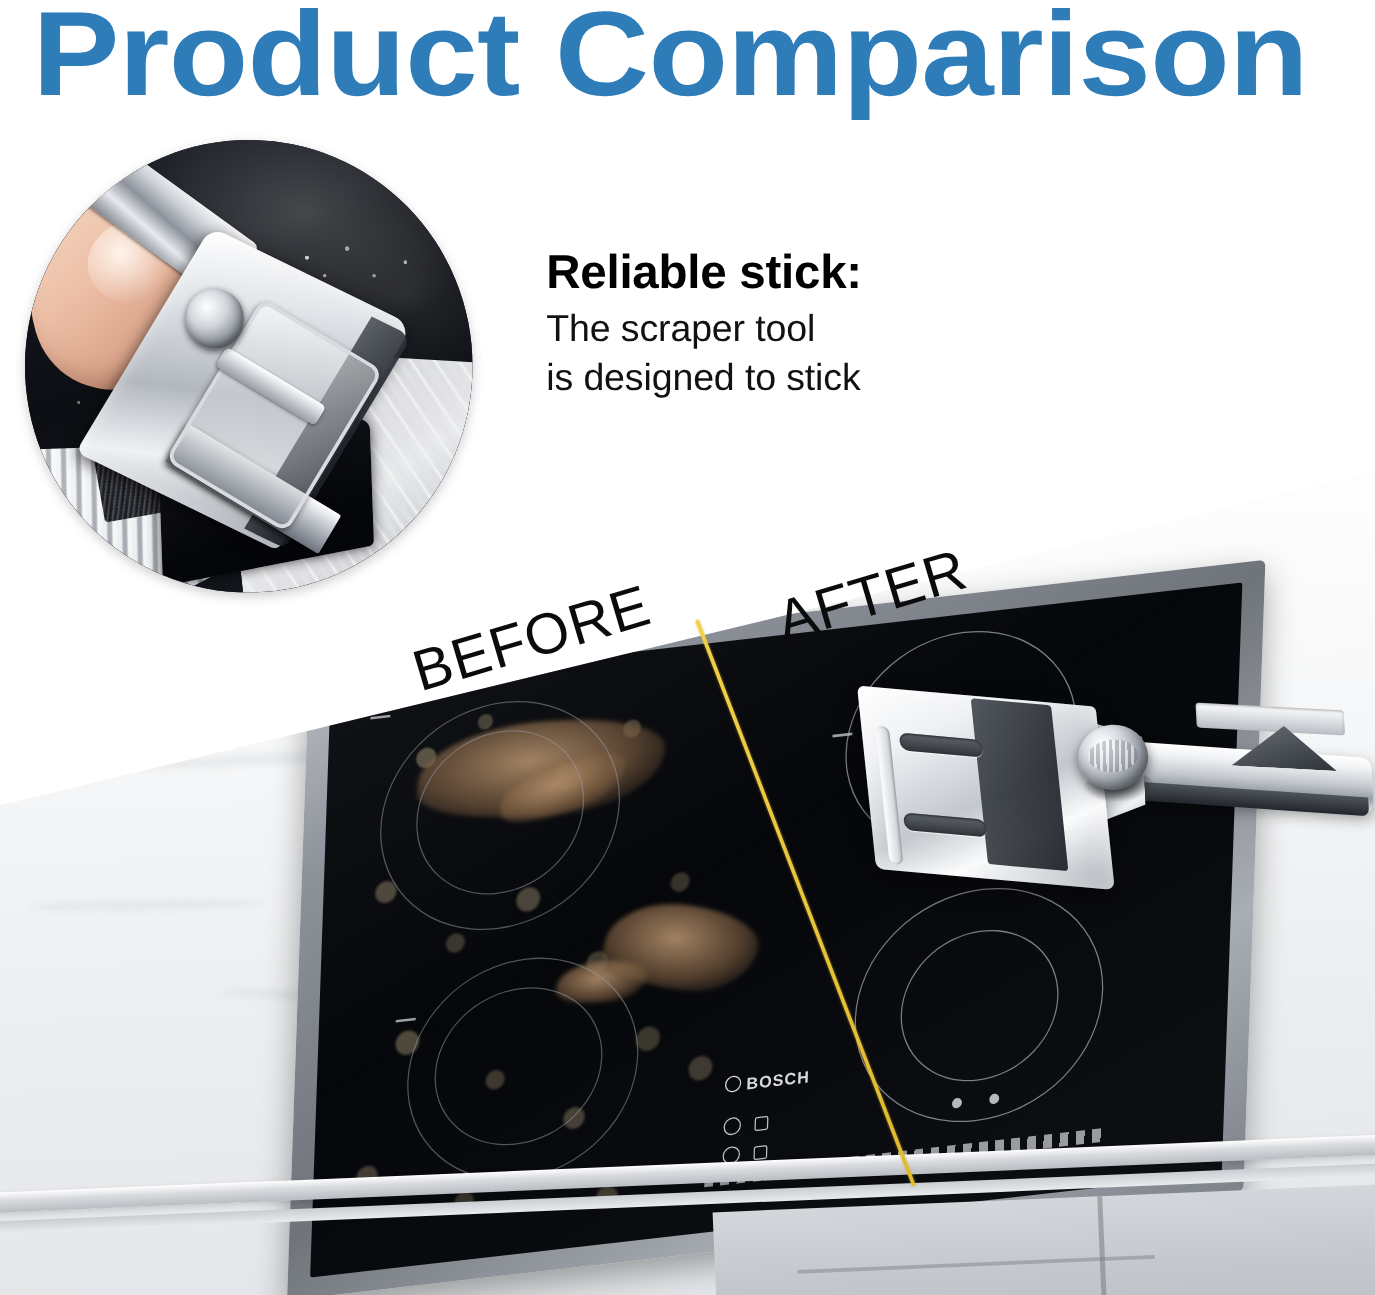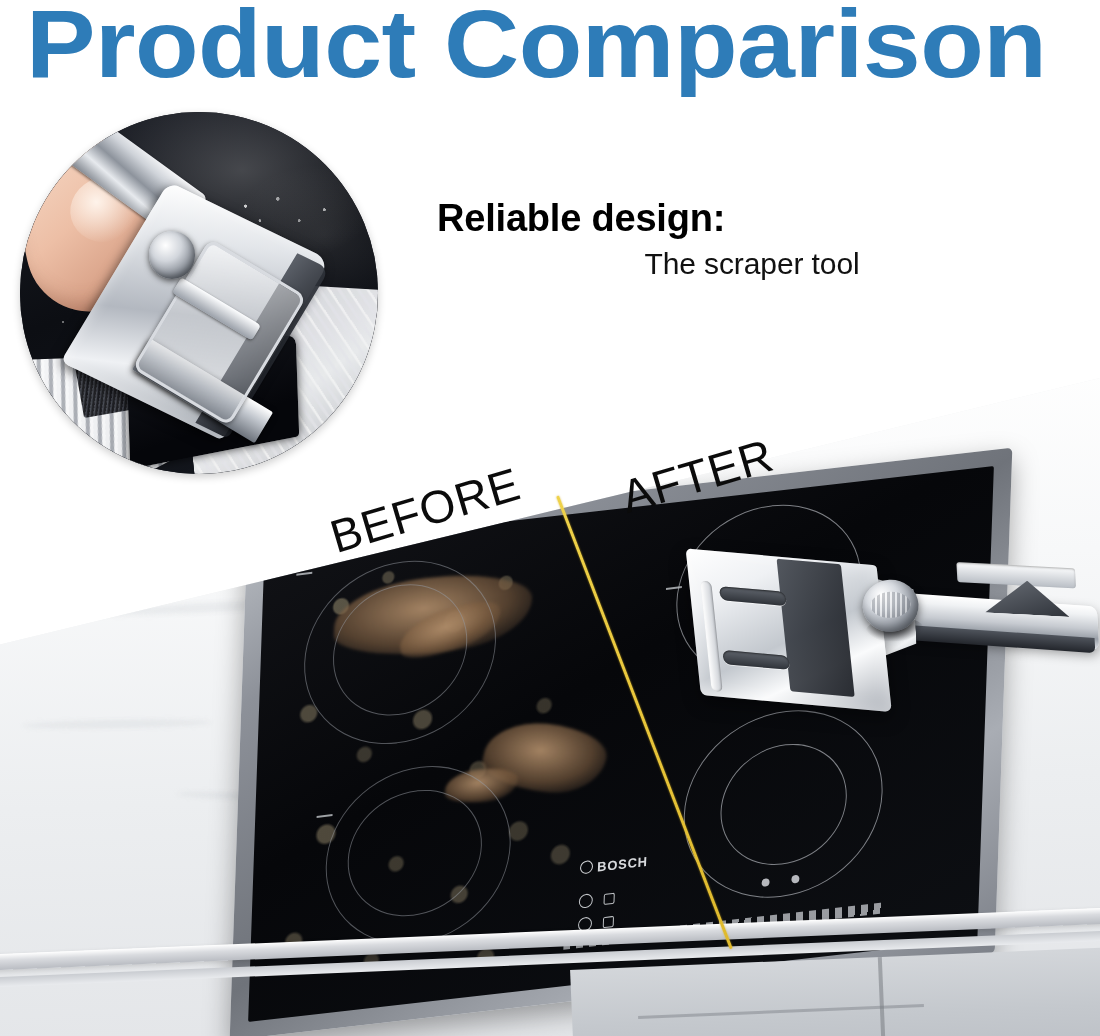--- a/index.html
+++ b/index.html
@@ -196,21 +196,20 @@
     line-height: 1.16;
     letter-spacing: -0.2px;
     margin-bottom: 4px;
   }
   .copy-line {
     font-size: 30px;
     font-weight: 400;
     color: #111111;
     line-height: 1.30;
     letter-spacing: -0.1px;
-    text-align: center;
   }
 
   
   #photo {
     position: absolute;
     left: 0;
     top: 378px;
     width: 1100px;
     height: 658px;
     overflow: hidden;
@@ -530,22 +529,23 @@
     <div class="ci-layer ci-thumbnail-hl"></div>
     <div class="ci-layer ci-tool-shaft"></div>
     <div class="ci-layer ci-tool-head"></div>
     <div class="ci-layer ci-blade"></div>
     <div class="ci-layer ci-clamp"></div>
     <div class="ci-layer ci-clamp-bar"></div>
     <div class="ci-layer ci-knob"></div>
   </div>
 
   <div id="copy-block">
-    <div id="copy-heading">Reliable design:</div>
+    <div id="copy-heading">Reliable stick:</div>
     <div class="copy-line">The scraper tool</div>
+    <div class="copy-line">is designed to stick</div>
   </div>
 
   <div id="photo">
 
     <div class="pl ph-counter"></div>
 
     <div class="pl ph-vein" style="left:8%;  top:34%; width:260px; height:10px; transform:rotate(-3deg);"></div>
     <div class="pl ph-vein" style="left:2%;  top:52%; width:190px; height:8px;  transform:rotate(-1deg);"></div>
     <div class="pl ph-vein" style="left:16%; top:63%; width:150px; height:7px;  transform:rotate(2deg);"></div>
     <div class="pl ph-vein" style="left:46%; top:18%; width:220px; height:9px;  transform:rotate(-4deg);"></div>

